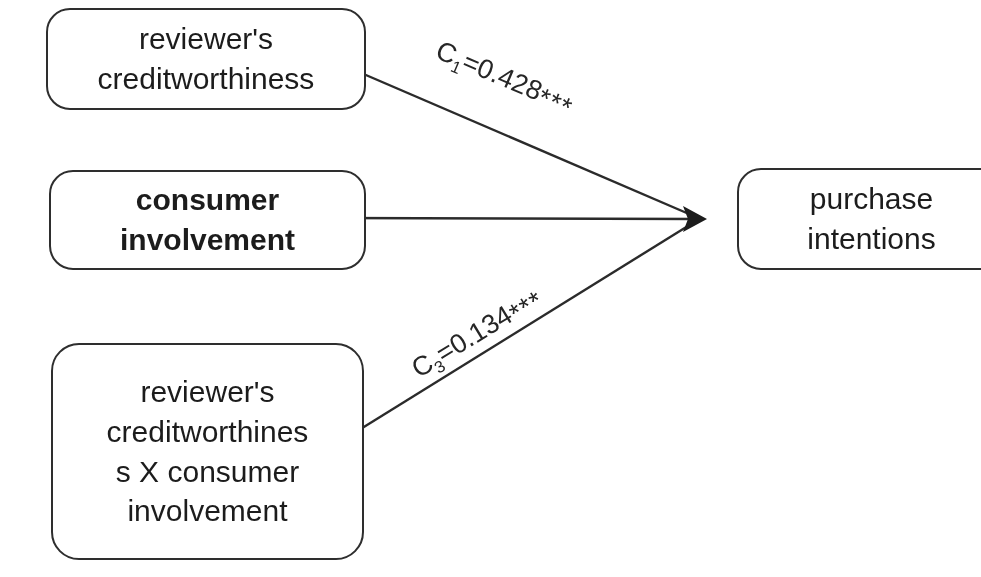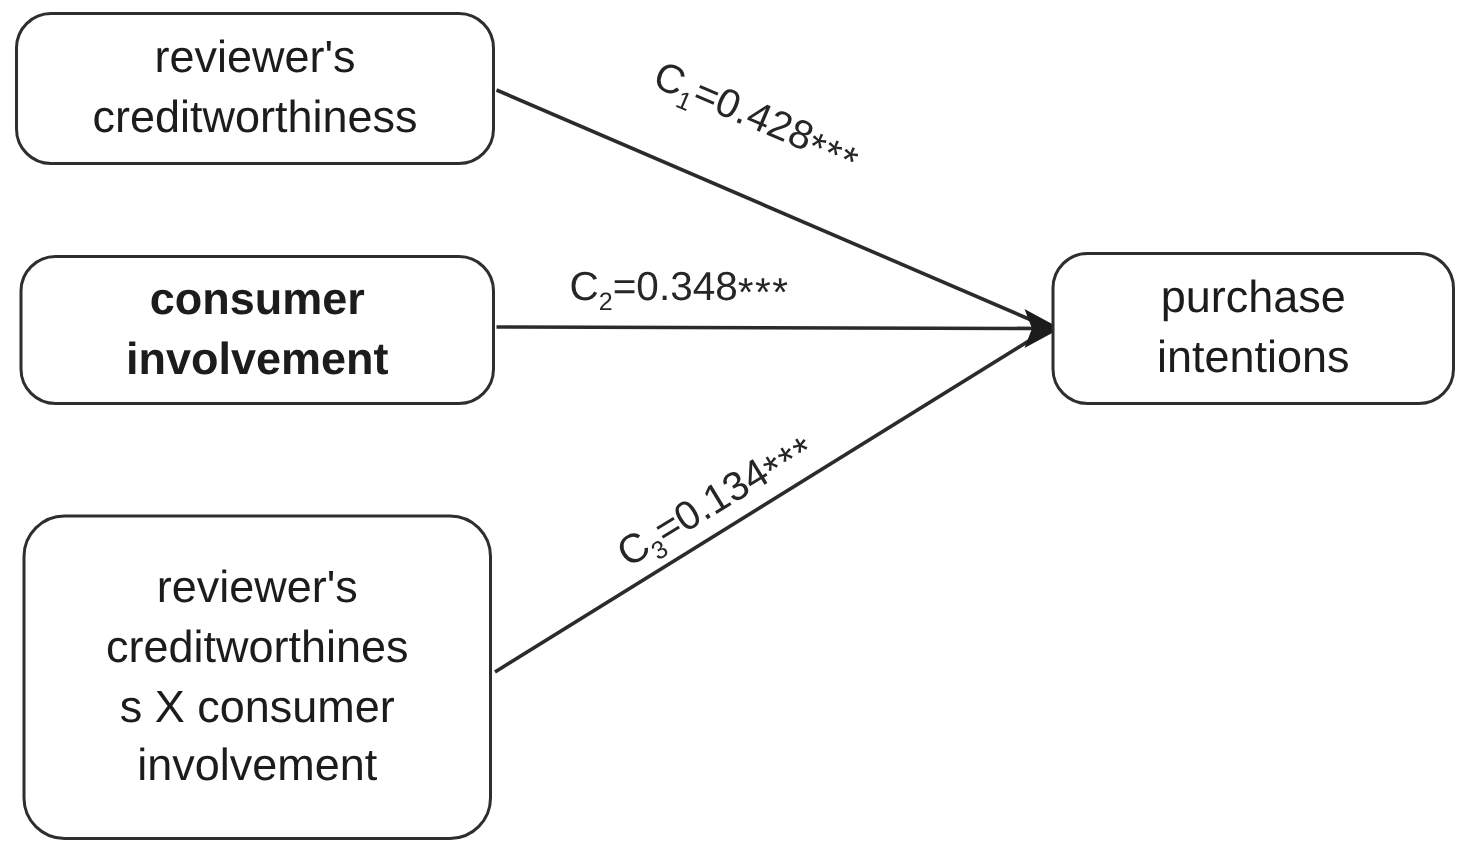--- a/index.html
+++ b/index.html
@@ -25,20 +25,21 @@
   .node {
     position: absolute;
     box-sizing: border-box;
     border: 2.5px solid #2e2e2e;
     border-radius: 24px;
     background: #ffffff;
     display: flex;
     align-items: center;
     justify-content: center;
     text-align: center;
+    margin-left: 36px;
   }
   .node-label {
     white-space: pre-line;
     font-size: 30px;
     line-height: 1.32;
     color: #1c1c1c;
   }
   .node1 { left: 10px;  top: 8px;   width: 320px; height: 102px; }
   .node2 { left: 13px;  top: 170px; width: 317px; height: 100px; font-weight: bold; }
   .node3 { left: 15px;  top: 343px; width: 313px; height: 217px; border-radius: 28px; }
@@ -99,17 +100,16 @@
 involvement</span>
   </div>
 
   <div class="node node4">
     <span class="node-label">purchase
 intentions</span>
   </div>
 
   <div class="coef coef1"><span>C</span><sub>1</sub><span>=0.428</span><span class="stars">***</span></div>
 
-  <div class="coef coef2"><span>C</span><sub>2</sub><span>=0.348</span><span class="stars">***</span></div>
 
   <div class="coef coef3"><span>C</span><sub>3</sub><span>=0.134</span><span class="stars">***</span></div>
 
 </div>
 
 </body></html>

